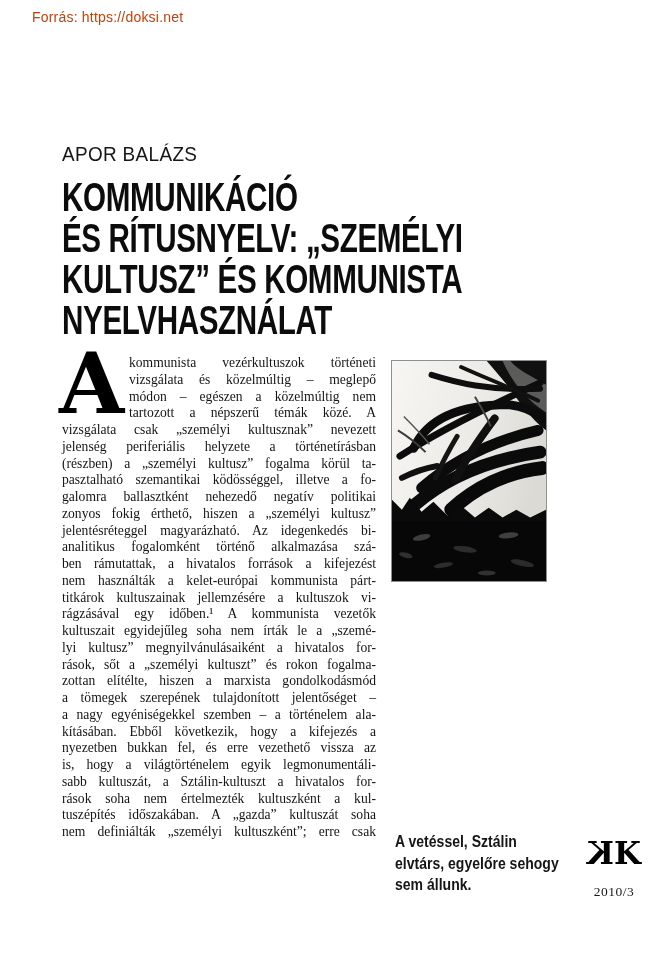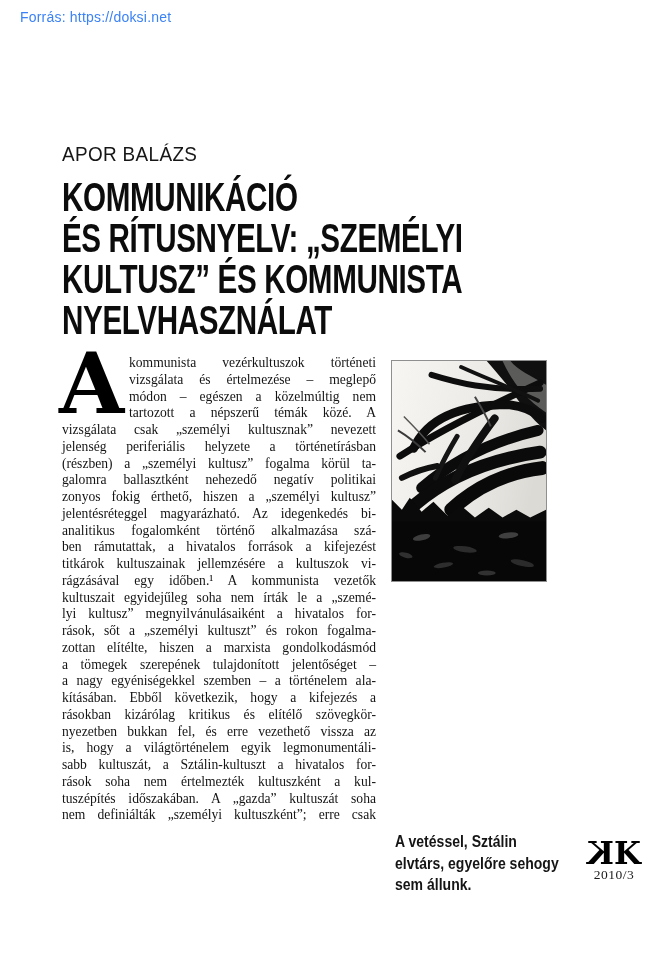--- a/index.html
+++ b/index.html
@@ -3,21 +3,21 @@
 <meta charset="utf-8">
 <style>
   html,body{margin:0;padding:0;}
   body{
     width:669px;height:969px;background:#ffffff;position:relative;
     font-family:"Liberation Sans",sans-serif;color:#111;
     overflow:hidden;
   }
   
   .source{
-    position:absolute;left:20px;top:9px;font-size:14px;color:#3b82f6;
+    position:absolute;left:32px;top:9px;font-size:14px;color:#c2410c;
     letter-spacing:0.2px;
   }
   
   .author{
     position:absolute;left:62px;top:142px;font-size:21px;font-weight:400;
     letter-spacing:0.4px;transform:scaleX(0.9);transform-origin:left top;
     color:#161616;white-space:nowrap;
   }
   
   .title{
@@ -60,21 +60,21 @@
     position:absolute;left:581px;top:839px;width:66px;text-align:center;
   }
   .logo .kk{
     font-family:"DejaVu Serif",serif;font-weight:700;font-size:31px;
     line-height:28px;color:#000;letter-spacing:-4px;display:inline-block;
   }
   .logo .k-mirror{display:inline-block;transform:scaleX(-1);}
   .logo .k-plain{display:inline-block;}
   .logo .issue{
     font-family:"Liberation Serif",serif;font-size:13.5px;line-height:14px;
-    color:#1a1a1a;margin-top:0;letter-spacing:0.5px;
+    color:#1a1a1a;margin-top:17px;letter-spacing:0.5px;
   }
 </style>
 </head>
 <body>
 
 <div class="source">Forrás: https://doksi.net</div>
 
 <div class="author">APOR BALÁZS</div>
 
 <div class="title">
@@ -83,41 +83,42 @@
     <div class="title-line">KULTUSZ” ÉS KOMMUNISTA</div>
     <div class="title-line">NYELVHASZNÁLAT</div>
   </div>
 
 <div class="body-col">
   <div class="dropcap">
     <span class="glyph">A</span>
   </div>
   <div class="body-lines">
       <div class="body-line">kommunista vezérkultuszok történeti</div>
-      <div class="body-line">vizsgálata és értelmezése – meglepő</div>
+      <div class="body-line">vizsgálata és közelmúltig – meglepő</div>
       <div class="body-line">módon – egészen a közelmúltig nem</div>
       <div class="body-line">tartozott a népszerű témák közé. A</div>
       <div class="body-line">vizsgálata csak „személyi kultusznak” nevezett</div>
       <div class="body-line">jelenség periferiális helyzete a történetírásban</div>
       <div class="body-line">(részben) a „személyi kultusz” fogalma körül ta-</div>
+      <div class="body-line">pasztalható szemantikai ködösséggel, illetve a fo-</div>
       <div class="body-line">galomra ballasztként nehezedő negatív politikai</div>
       <div class="body-line">zonyos fokig érthető, hiszen a „személyi kultusz”</div>
       <div class="body-line">jelentésréteggel magyarázható. Az idegenkedés bi-</div>
       <div class="body-line">analitikus fogalomként történő alkalmazása szá-</div>
       <div class="body-line">ben rámutattak, a hivatalos források a kifejezést</div>
+      <div class="body-line">nem használták a kelet-európai kommunista párt-</div>
       <div class="body-line">titkárok kultuszainak jellemzésére a kultuszok vi-</div>
       <div class="body-line">rágzásával egy időben.¹ A kommunista vezetők</div>
       <div class="body-line">kultuszait egyidejűleg soha nem írták le a „szemé-</div>
       <div class="body-line">lyi kultusz” megnyilvánulásaiként a hivatalos for-</div>
       <div class="body-line">rások, sőt a „személyi kultuszt” és rokon fogalma-</div>
       <div class="body-line">zottan elítélte, hiszen a marxista gondolkodásmód</div>
       <div class="body-line">a tömegek szerepének tulajdonított jelentőséget –</div>
       <div class="body-line">a nagy egyéniségekkel szemben – a történelem ala-</div>
       <div class="body-line">kításában. Ebből következik, hogy a kifejezés a</div>
-      <div class="body-line">rásokban kizárólag kritikus és elítélő szövegkör-</div>
       <div class="body-line">nyezetben bukkan fel, és erre vezethető vissza az</div>
       <div class="body-line">is, hogy a világtörténelem egyik legmonumentáli-</div>
       <div class="body-line">sabb kultuszát, a Sztálin-kultuszt a hivatalos for-</div>
       <div class="body-line">rások soha nem értelmezték kultuszként a kul-</div>
       <div class="body-line">tuszépítés időszakában. A „gazda” kultuszát soha</div>
       <div class="body-line">nem definiálták „személyi kultuszként”; erre csak</div>
     </div>
 </div>
 
 <div class="photo">

